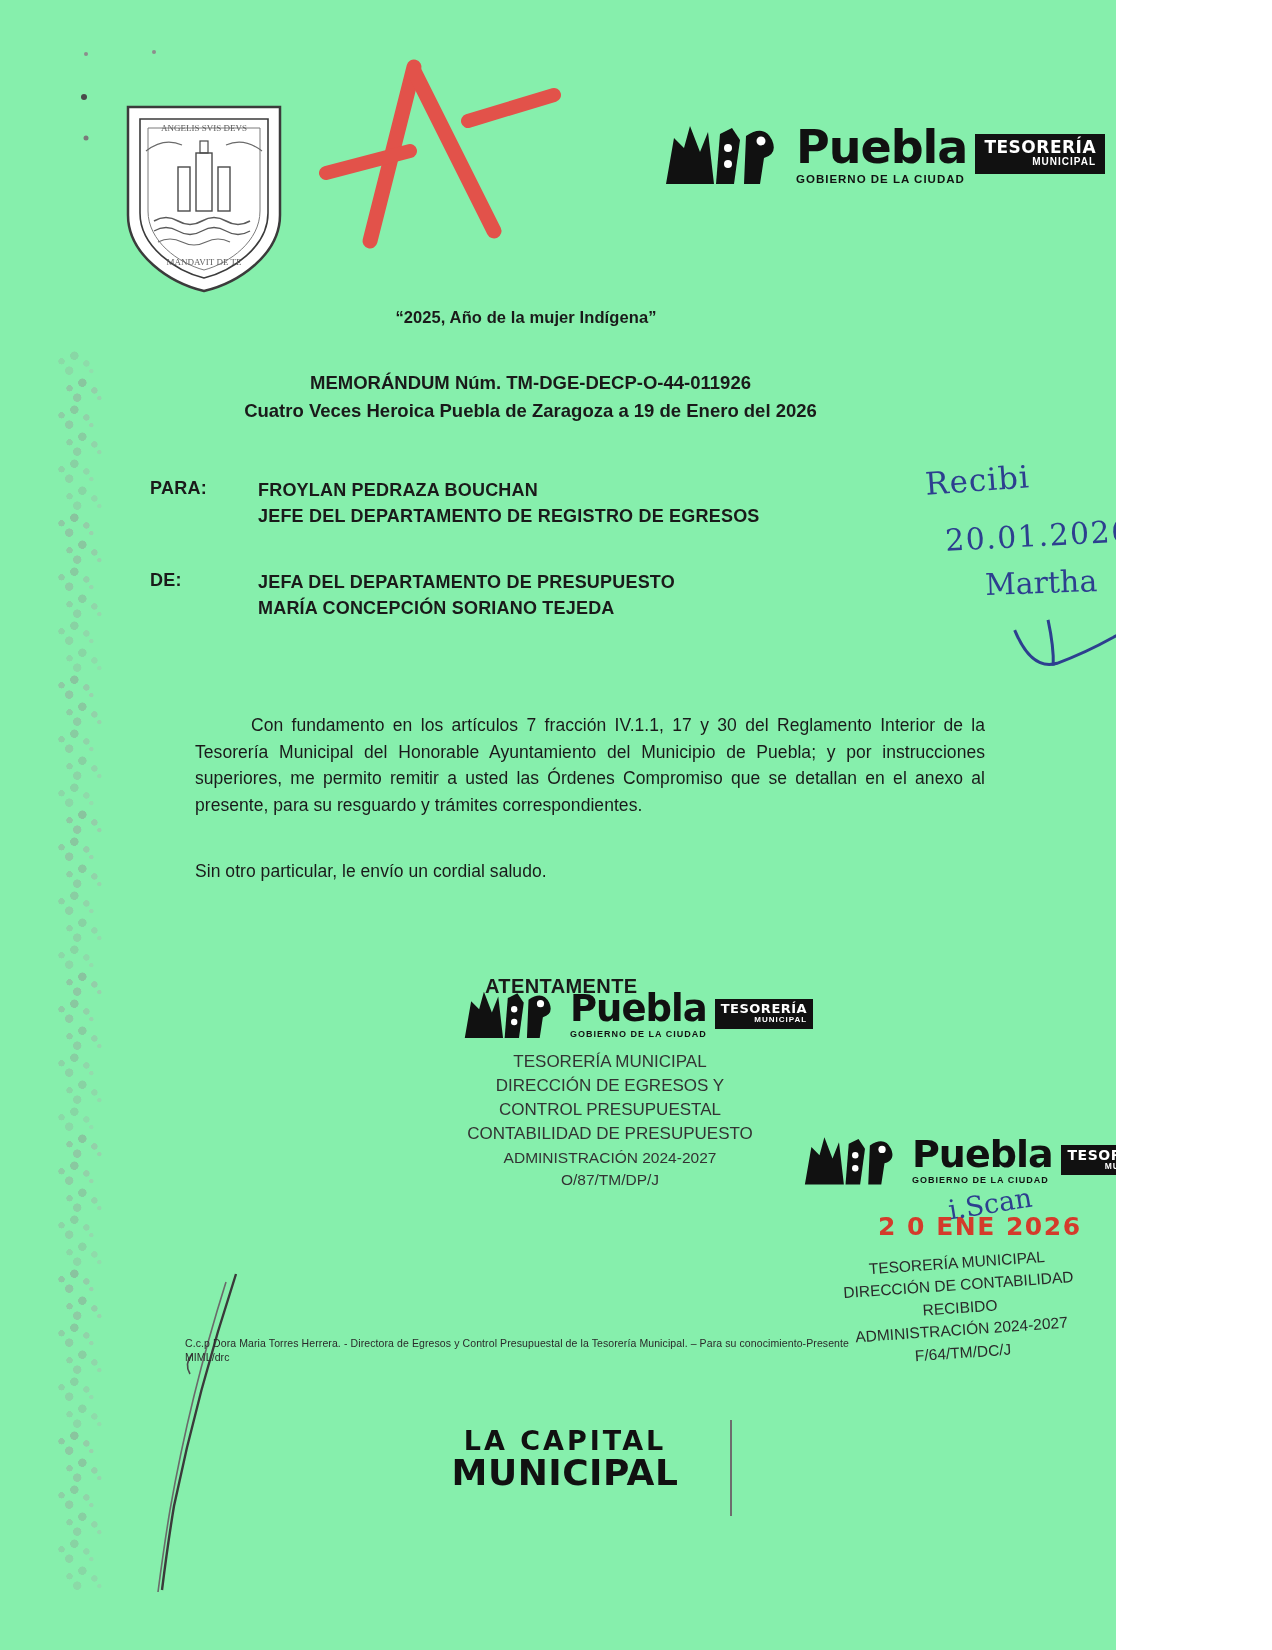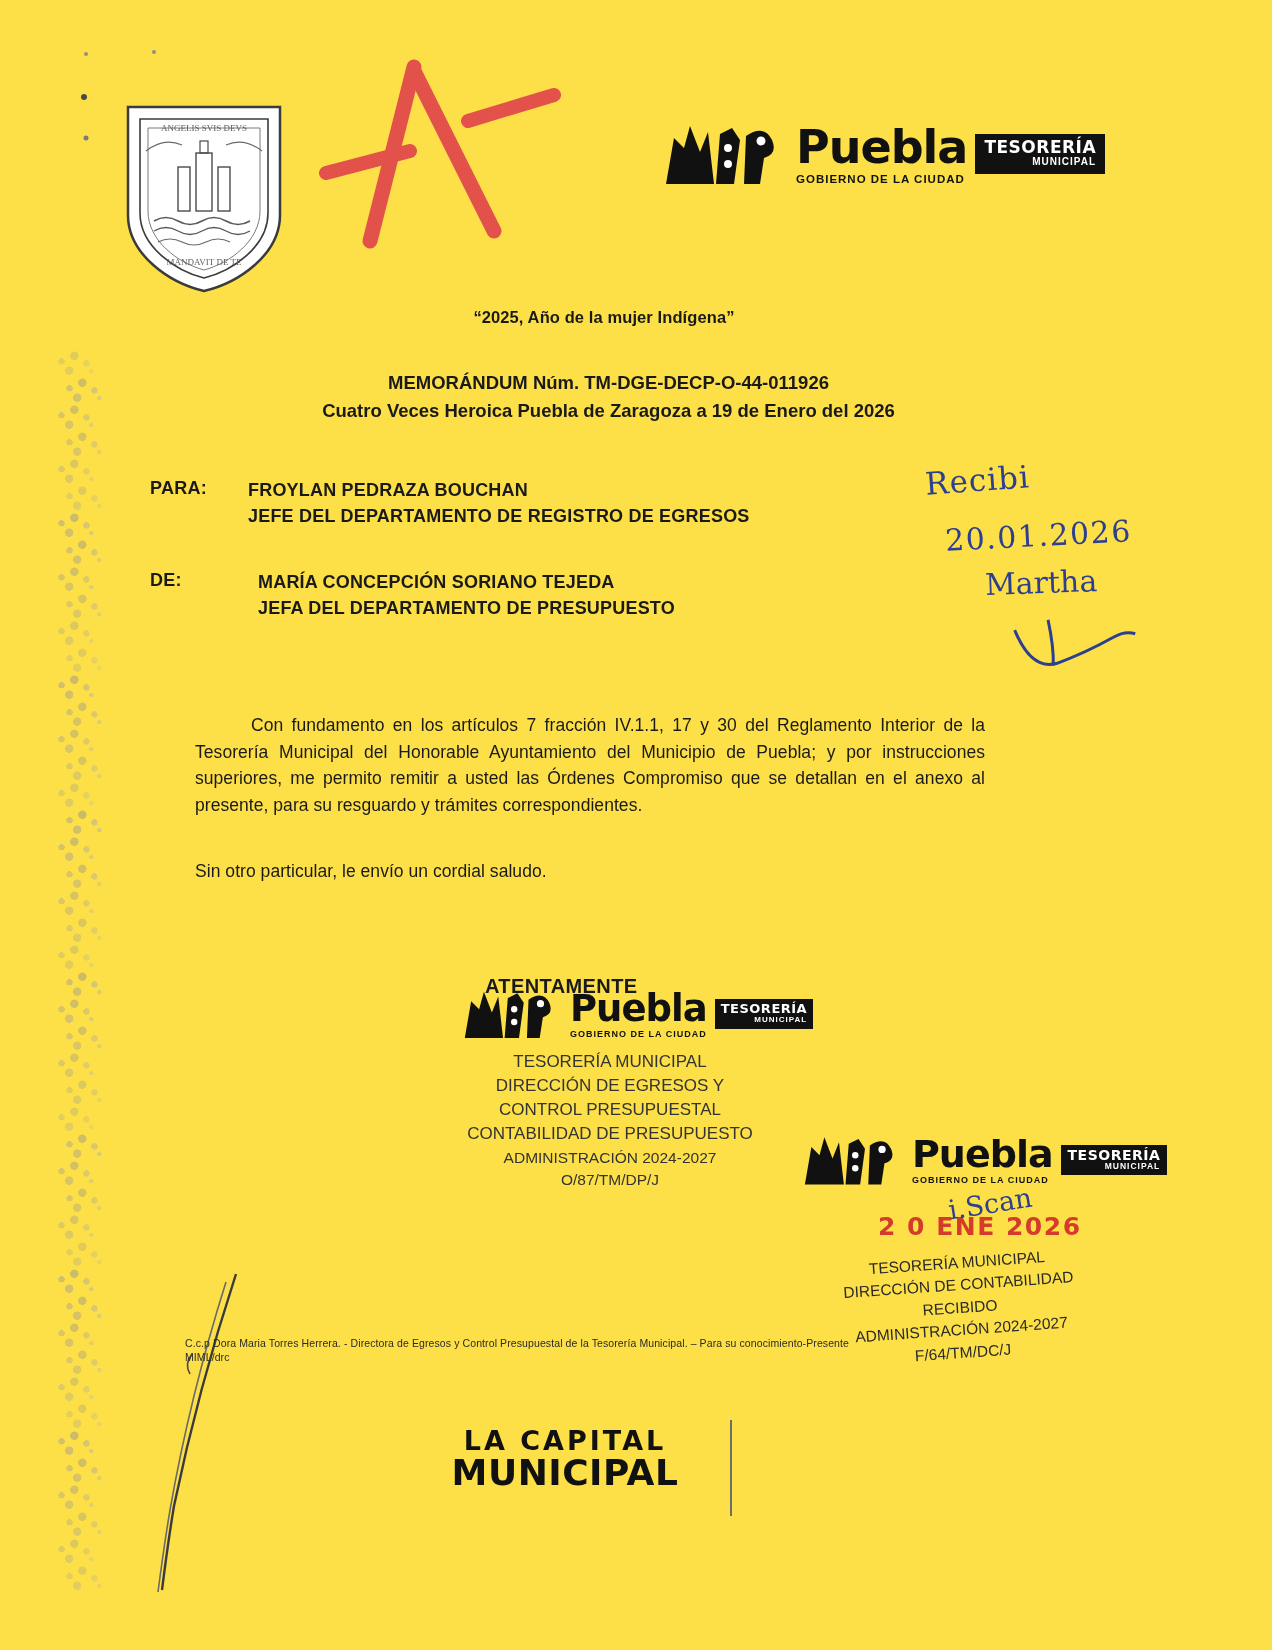--- a/index.html
+++ b/index.html
@@ -2,23 +2,23 @@
 <html lang="es"><head>
 <meta charset="utf-8">
 <style>
   html, body {
     margin: 0;
     padding: 0;
     background: #ffffff;
   }
   #page {
     position: relative;
-    width: 1272px;
+    width: 1116px;
     height: 1650px;
-    background: #fde047;
+    background: #86efac;
     overflow: hidden;
     font-family: "Liberation Sans", sans-serif;
     color: #1a1a1a;
   }
 
   
   .left-band {
     position: absolute;
     left: 48px;
     top: 350px;
@@ -139,21 +139,21 @@
     letter-spacing: 0.3px;
   }
   .addr-body {
     position: absolute;
     font-size: 18px;
     font-weight: 700;
     line-height: 1.42;
     letter-spacing: 0.2px;
   }
   #para-label { left: 150px; top: 478px; }
-  #para-body  { left: 248px; top: 478px; }
+  #para-body  { left: 258px; top: 478px; }
   #de-label   { left: 150px; top: 570px; }
   #de-body    { left: 258px; top: 570px; }
 
   
   .hand {
     position: absolute;
     font-family: "DejaVu Serif", serif;
     color: #2d3f8f;
     transform: rotate(-4deg);
   }
@@ -421,22 +421,22 @@
   <div class="place-line">Cuatro Veces Heroica Puebla de Zaragoza a 19 de Enero del 2026</div>
 
   <div class="addr-label" id="para-label">PARA:</div>
   <div class="addr-body" id="para-body">
     <div>FROYLAN PEDRAZA BOUCHAN</div>
     <div>JEFE DEL DEPARTAMENTO DE REGISTRO DE EGRESOS</div>
   </div>
 
   <div class="addr-label" id="de-label">DE:</div>
   <div class="addr-body" id="de-body">
+    <div>JEFA DEL DEPARTAMENTO DE PRESUPUESTO</div>
     <div>MARÍA CONCEPCIÓN SORIANO TEJEDA</div>
-    <div>JEFA DEL DEPARTAMENTO DE PRESUPUESTO</div>
   </div>
 
   <div class="hand" id="hand-recibi">Recibi</div>
   <div class="hand" id="hand-date">20.01.2026</div>
   <div class="hand" id="hand-name">Martha</div>
   <svg class="hand" id="hand-sign" width="130" height="70" viewBox="0 0 130 70">
     <path d="M6 14 Q20 56 46 50 Q74 42 104 28 Q116 22 126 26" fill="none" stroke="#2d3f8f" stroke-width="3"></path>
     <path d="M40 6 Q44 34 42 52" fill="none" stroke="#2d3f8f" stroke-width="3"></path>
   </svg>
 

